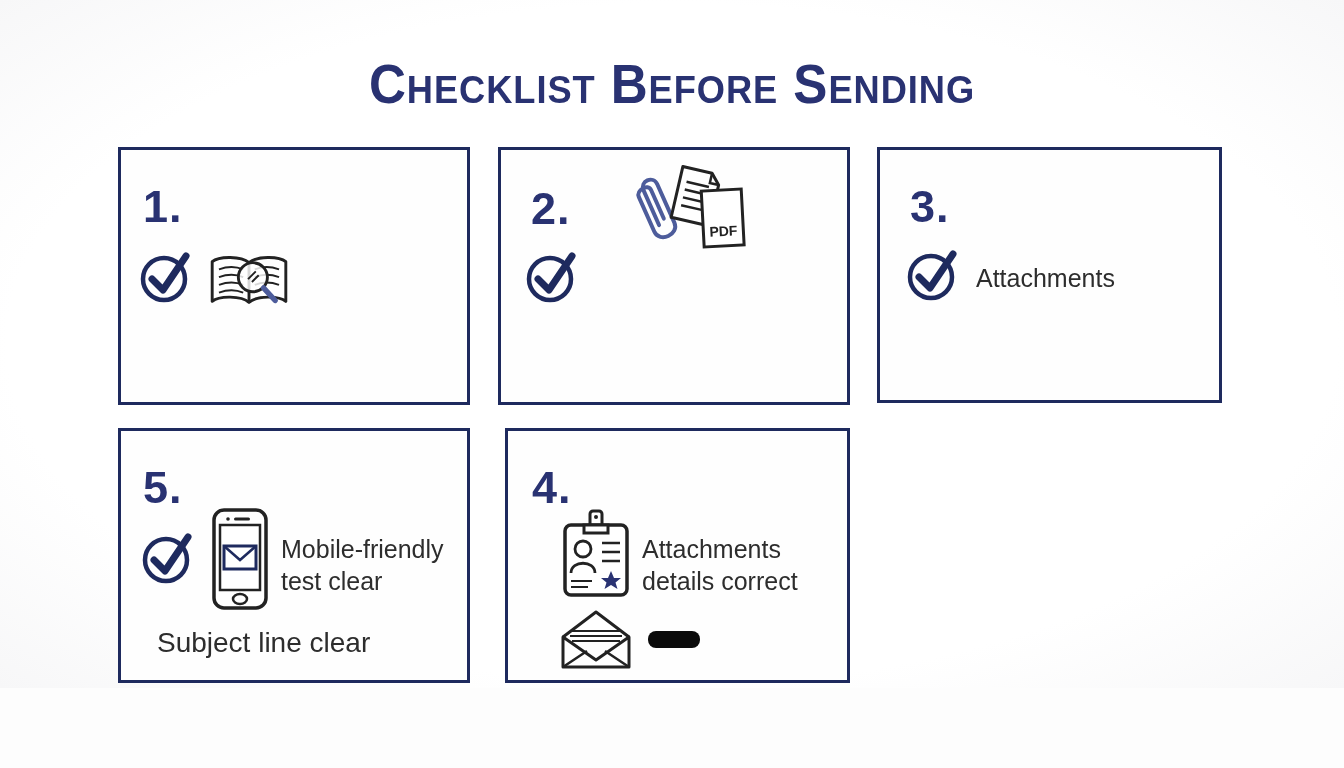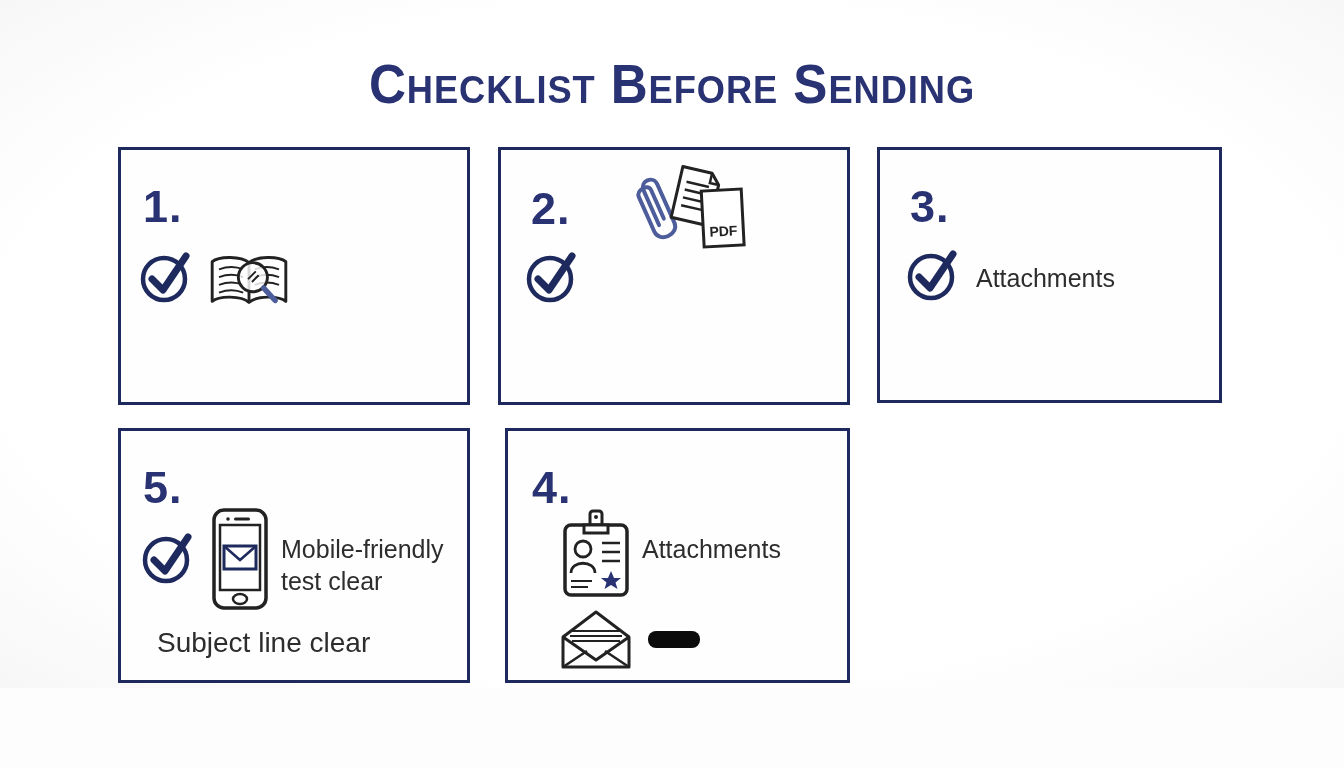--- a/index.html
+++ b/index.html
@@ -170,20 +170,21 @@
         <rect x="24" y="16" width="24" height="8" fill="#ffffff" stroke="#222" stroke-width="3"></rect>
         <circle cx="23" cy="40" r="8" fill="none" stroke="#222" stroke-width="2.8"></circle>
         <path class="stroke-ink" d="M11 64 C11 51 35 51 35 64" stroke-width="2.8"></path>
         <path class="stroke-ink" d="M42 34 H60 M42 43 H60 M42 52 H60" stroke-width="2.5"></path>
         <path class="stroke-ink" d="M11 72 H32 M11 78 H28" stroke-width="2.2"></path>
         <path d="M51 62 L54 69 L61 69 L55.5 73.5 L57.5 80 L51 76 L44.5 80 L46.5 73.5 L41 69 L48 69 Z" fill="#293272"></path>
       </svg>
     </div>
     <div class="itemtext" style="left:134px;top:102px;">
       <div>Attachments</div>
+      <div>details correct</div>
     </div>
     <div class="icon" style="left:50px;top:176px;width:76px;height:64px;">
       <svg viewBox="0 0 76 64">
         <path d="M5 30 L38 5 L71 30" fill="#ffffff" stroke="#222" stroke-width="3" stroke-linejoin="round"></path>
         <path class="stroke-ink" d="M14 24 H62 M12 29 H64 M14 34 H62" stroke-width="2"></path>
         <path d="M5 30 L38 53 L71 30 L71 60 L5 60 Z" fill="#ffffff" stroke="#222" stroke-width="3" stroke-linejoin="round"></path>
         <path class="stroke-ink" d="M5 60 L29 44 M71 60 L47 44" stroke-width="2.5"></path>
       </svg>
     </div>
     <div class="bar"></div>

